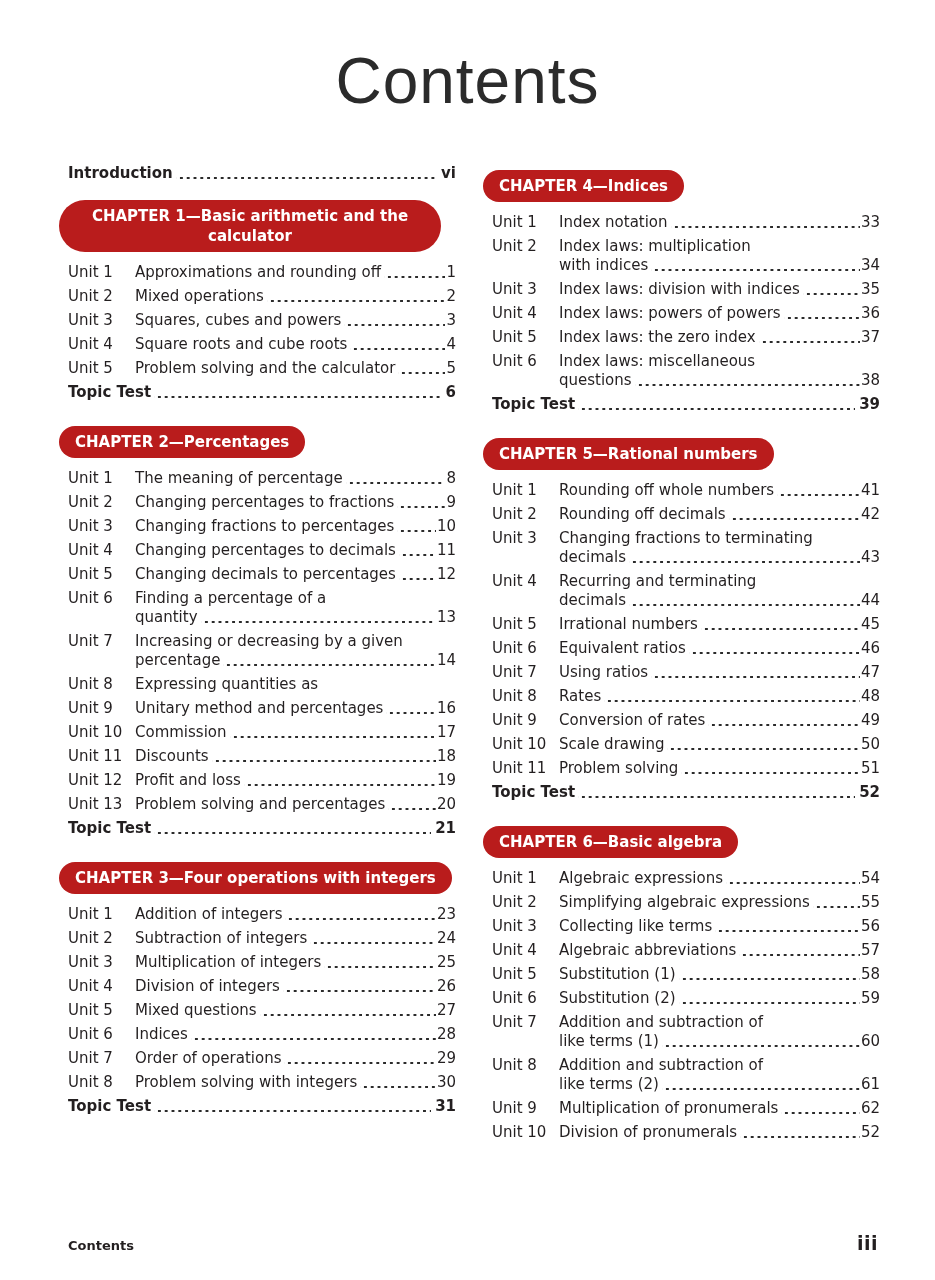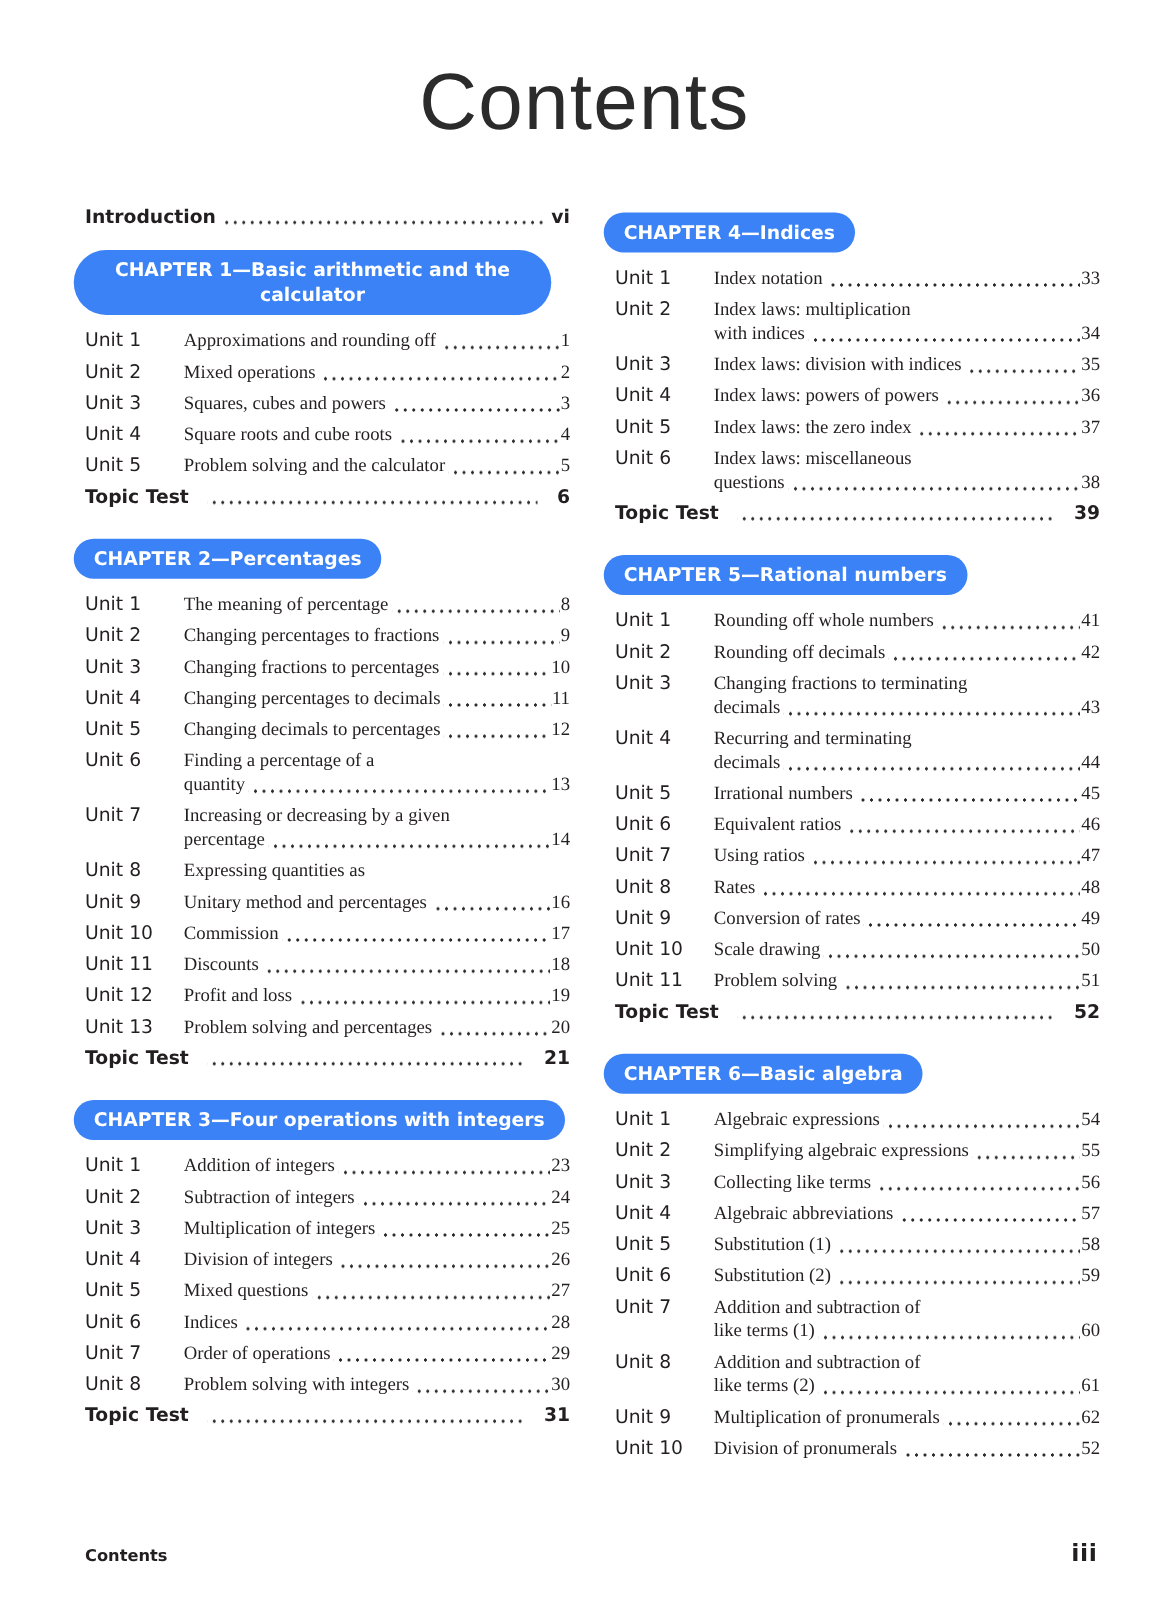--- a/index.html
+++ b/index.html
@@ -17,34 +17,34 @@
   .col { width:397px; }
   .col.right { padding-top:6px; }
 
   .intro-row {
     display:flex; align-items:baseline; font-weight:bold;
     font-size:15px; line-height:19px; margin-bottom:17px; padding-left:9px;
   }
 
   .chapter { margin-bottom:24px; }
   .pill {
-    display:inline-block; background:#3b82f6; color:#ffffff;
+    display:inline-block; background:#b91c1c; color:#ffffff;
     font-weight:bold; font-size:15px; line-height:20px;
     padding:6px 16px; border-radius:27px; text-align:center;
     margin-bottom:11px;
   }
   .pill.one-line { white-space:nowrap; }
   .pill.two-line { max-width:350px; }
 
   .entry {
     display:flex; align-items:baseline;
-    font-size:15px; line-height:19px; margin-bottom:5px; padding-left:9px;gap:12px;
+    font-size:15px; line-height:19px; margin-bottom:5px; padding-left:9px;
   }
   .unit { width:67px; flex-shrink:0; }
-  .body { flex:1; min-width:0;font-family:Liberation Serif, serif; }
+  .body { flex:1; min-width:0; }
   .lastline { display:flex; align-items:baseline; }
   .txt { white-space:nowrap; }
   .leader {
     flex:1 1 auto; min-width:8px; align-self:stretch; margin:0 1px 0 3px;
     background-image:radial-gradient(circle, #2b2b2b 1.15px, rgba(0,0,0,0) 1.45px);
     background-size:6.8px 8px; background-repeat:repeat-x;
     background-position:left 2px bottom 1px;
   }
   .pg { white-space:nowrap; }
   .entry.topic { font-weight:bold; }

